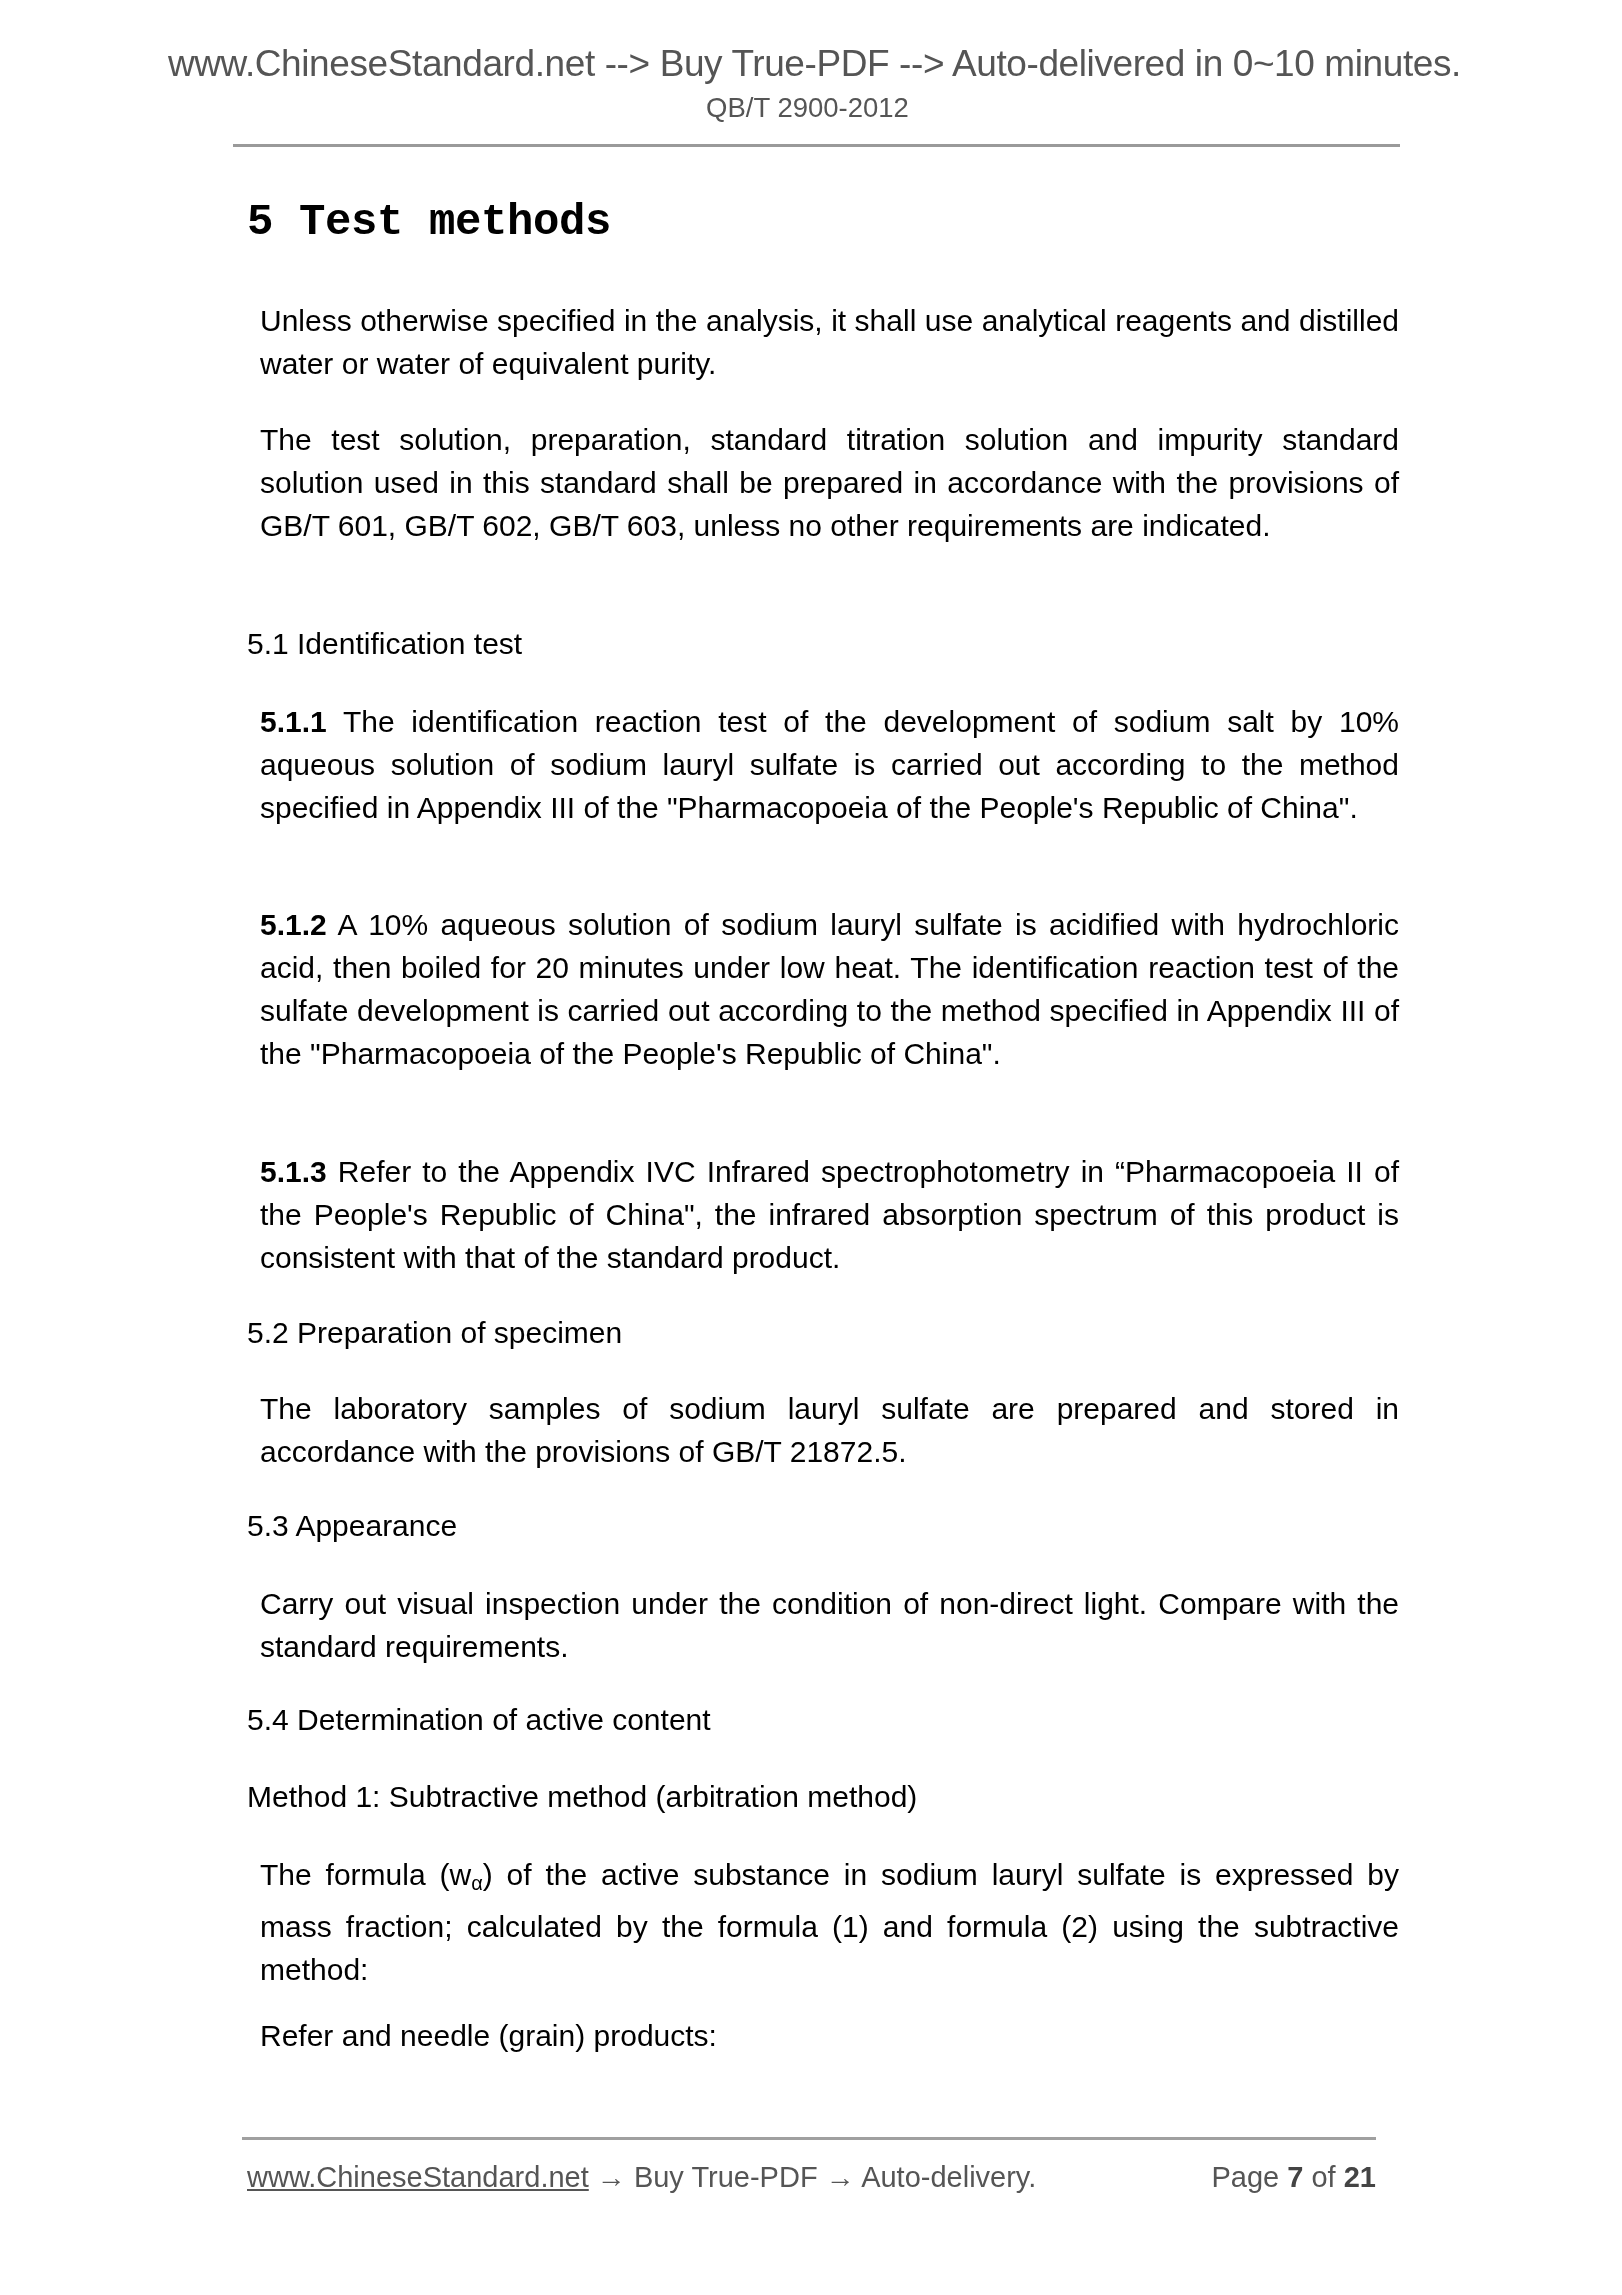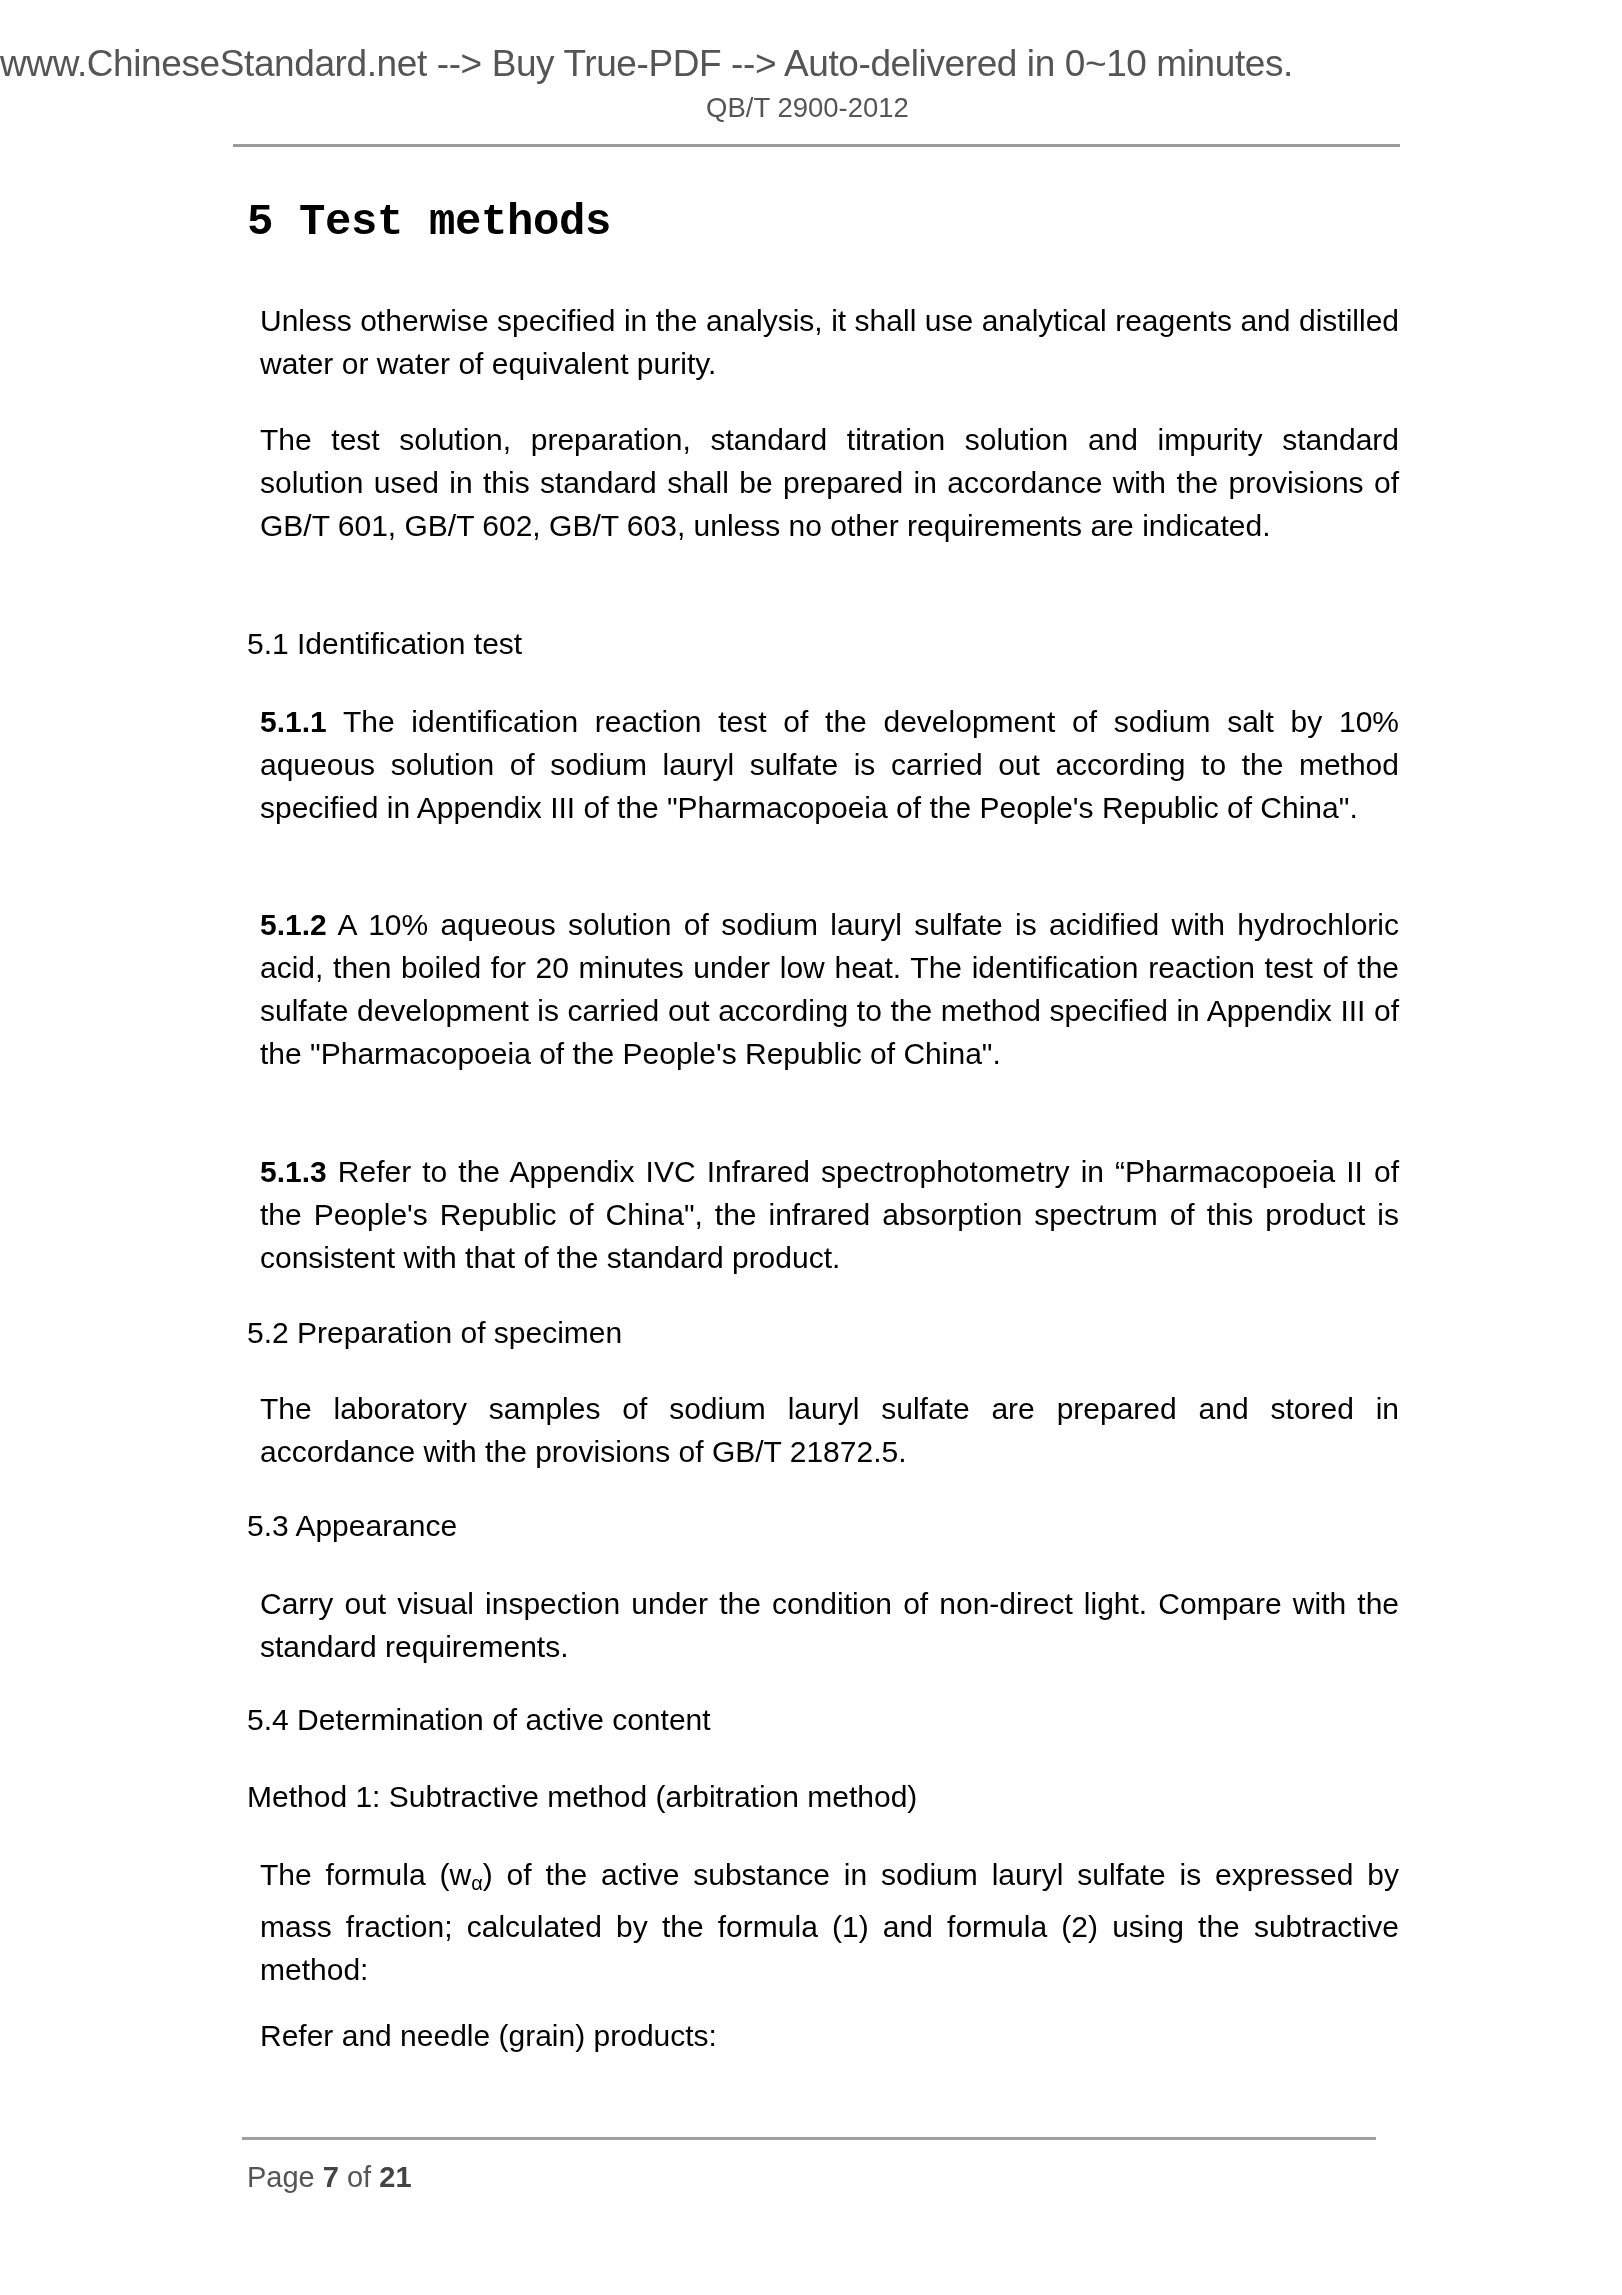--- a/index.html
+++ b/index.html
@@ -1,18 +1,18 @@
 <!DOCTYPE html>
 <html style="font-size:13.3px"><head>
 <meta charset="utf-8">
 <style>
   html, body { margin:0; padding:0; background:#ffffff; }
   body { width:1623px; height:2295px; position:relative; overflow:hidden;
          font-family:"Liberation Sans", sans-serif; color:#000; }
-  .hdr1 { position:absolute; left:0; width:1461px; top:43px; text-align:left;
+  .hdr1 { position:absolute; left:0; width:1461px; top:43px; text-align:right;
           font-size:37px; color:#555; letter-spacing:-0.4px; }
   .hdr2 { position:absolute; left:0; width:1615px; top:92px; text-align:center;
           font-size:27.5px; color:#555; }
   .rule { position:absolute; left:233px; width:1167px; height:2.5px; background:#9a9a9a; }
   .frule { position:absolute; left:242px; width:1134px; height:2.5px; background:#a0a0a0; }
   .h1 { position:absolute; left:247px; font-size:44px; font-weight:bold; letter-spacing:-0.4px;font-family:Liberation Mono, monospace; }
   .h2 { position:absolute; left:247px; font-size:30px; font-weight:normal; }
   .p { position:absolute; left:260px; width:1139px; font-size:30px; line-height:43px;
        text-align:justify; }
   .p b { font-weight:bold; }
@@ -49,16 +49,19 @@
 <div class="h2" style="top:1703px">5.4 Determination of active content</div>
 <div class="h2" style="top:1780px">Method 1: Subtractive method (arbitration method)</div>
 
 <div class="p" style="top:1853px"><span>The formula (w</span><span class="sub">α</span><span>) of the active substance in sodium lauryl sulfate is expressed by mass fraction; calculated by the formula (1) and formula (2) using the subtractive method:</span></div>
 
 <div class="p" style="top:2014px">Refer and needle (grain) products:</div>
 
 <div class="frule" style="top:2137px"></div>
 <div class="footer">
   <div>
+    <a>www.ChineseStandard.net</a><span> → </span><span>Buy True-PDF</span><span> → </span><span>Auto-delivery.</span>
+  </div>
+  <div>
     <span>Page </span><b>7</b><span> of </span><b>21</b>
   </div>
 </div>
 
 
 </body></html>

